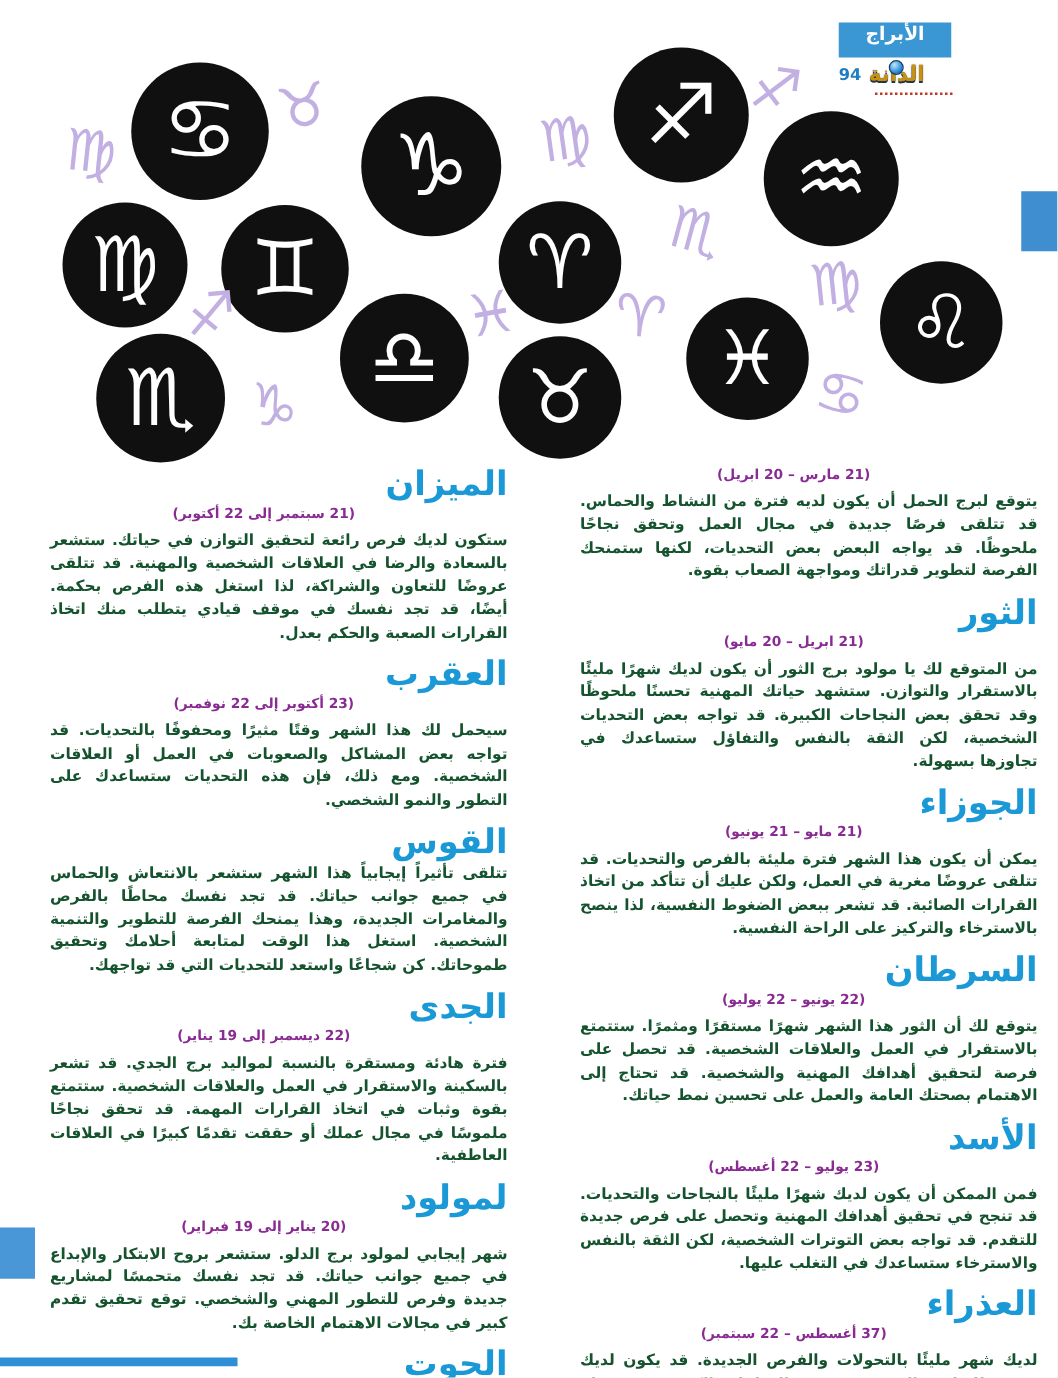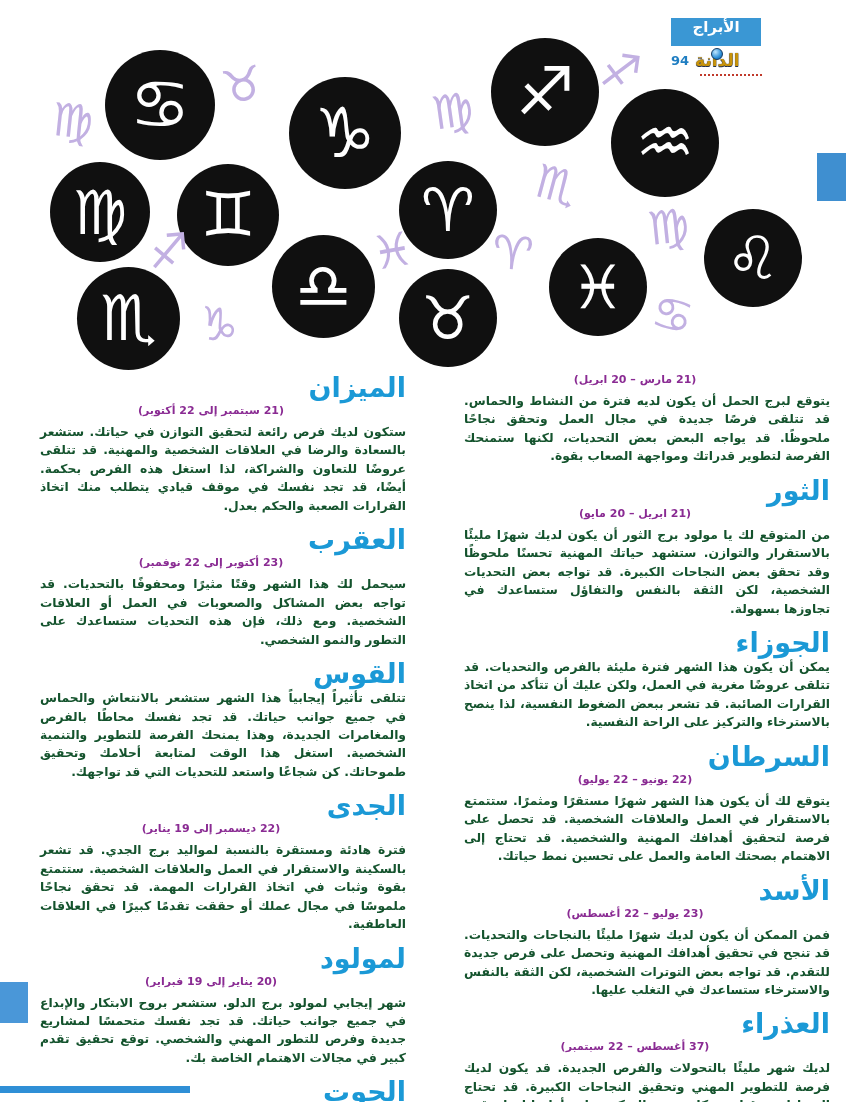--- a/index.html
+++ b/index.html
@@ -117,26 +117,27 @@
         <div class="sign-dates">(21 مارس – 20 ابريل)</div>
         <p class="sign-body">يتوقع لبرج الحمل أن يكون لديه فترة من النشاط والحماس. قد تتلقى فرصًا جديدة في مجال العمل وتحقق نجاحًا ملحوظًا. قد يواجه البعض بعض التحديات، لكنها ستمنحك الفرصة لتطوير قدراتك ومواجهة الصعاب بقوة.</p>
       </div>
       <div class="sign">
         <h2 class="sign-title">الثور</h2>
         <div class="sign-dates">(21 ابريل – 20 مايو)</div>
         <p class="sign-body">من المتوقع لك يا مولود برج الثور أن يكون لديك شهرًا مليئًا بالاستقرار والتوازن. ستشهد حياتك المهنية تحسنًا ملحوظًا وقد تحقق بعض النجاحات الكبيرة. قد تواجه بعض التحديات الشخصية، لكن الثقة بالنفس والتفاؤل ستساعدك في تجاوزها بسهولة.</p>
       </div>
       <div class="sign">
         <h2 class="sign-title">الجوزاء</h2>
+        <div class="sign-dates">(21 مايو – 21 يونيو)</div>
         <p class="sign-body">يمكن أن يكون هذا الشهر فترة مليئة بالفرص والتحديات. قد تتلقى عروضًا مغرية في العمل، ولكن عليك أن تتأكد من اتخاذ القرارات الصائبة. قد تشعر ببعض الضغوط النفسية، لذا ينصح بالاسترخاء والتركيز على الراحة النفسية.</p>
       </div>
       <div class="sign">
         <h2 class="sign-title">السرطان</h2>
         <div class="sign-dates">(22 يونيو – 22 يوليو)</div>
-        <p class="sign-body">يتوقع لك أن يكون هذا الشهر شهرًا مستقرًا ومثمرًا. ستتمتع بالاستقرار في العمل والعلاقات الشخصية. قد تحصل على فرصة لتحقيق أهدافك المهنية والشخصية. قد تحتاج إلى الاهتمام بصحتك العامة والعمل على تحسين نمط حياتك.</p>
+        <p class="sign-body">يتوقع لك أن الثور هذا الشهر شهرًا مستقرًا ومثمرًا. ستتمتع بالاستقرار في العمل والعلاقات الشخصية. قد تحصل على فرصة لتحقيق أهدافك المهنية والشخصية. قد تحتاج إلى الاهتمام بصحتك العامة والعمل على تحسين نمط حياتك.</p>
       </div>
       <div class="sign">
         <h2 class="sign-title">الأسد</h2>
         <div class="sign-dates">(23 يوليو – 22 أغسطس)</div>
         <p class="sign-body">فمن الممكن أن يكون لديك شهرًا مليئًا بالنجاحات والتحديات. قد تنجح في تحقيق أهدافك المهنية وتحصل على فرص جديدة للتقدم. قد تواجه بعض التوترات الشخصية، لكن الثقة بالنفس والاسترخاء ستساعدك في التغلب عليها.</p>
       </div>
       <div class="sign">
         <h2 class="sign-title">العذراء</h2>
         <div class="sign-dates">(37 أغسطس – 22 سبتمبر)</div>
         <p class="sign-body">لديك شهر مليئًا بالتحولات والفرص الجديدة. قد يكون لديك فرصة للتطوير المهني وتحقيق النجاحات الكبيرة. قد تحتاج إلى إدارة وقتك بشكل جيد والتركيز على أولوياتك لتحقيق التوازن بين العمل والحياة الشخصية.</p>

